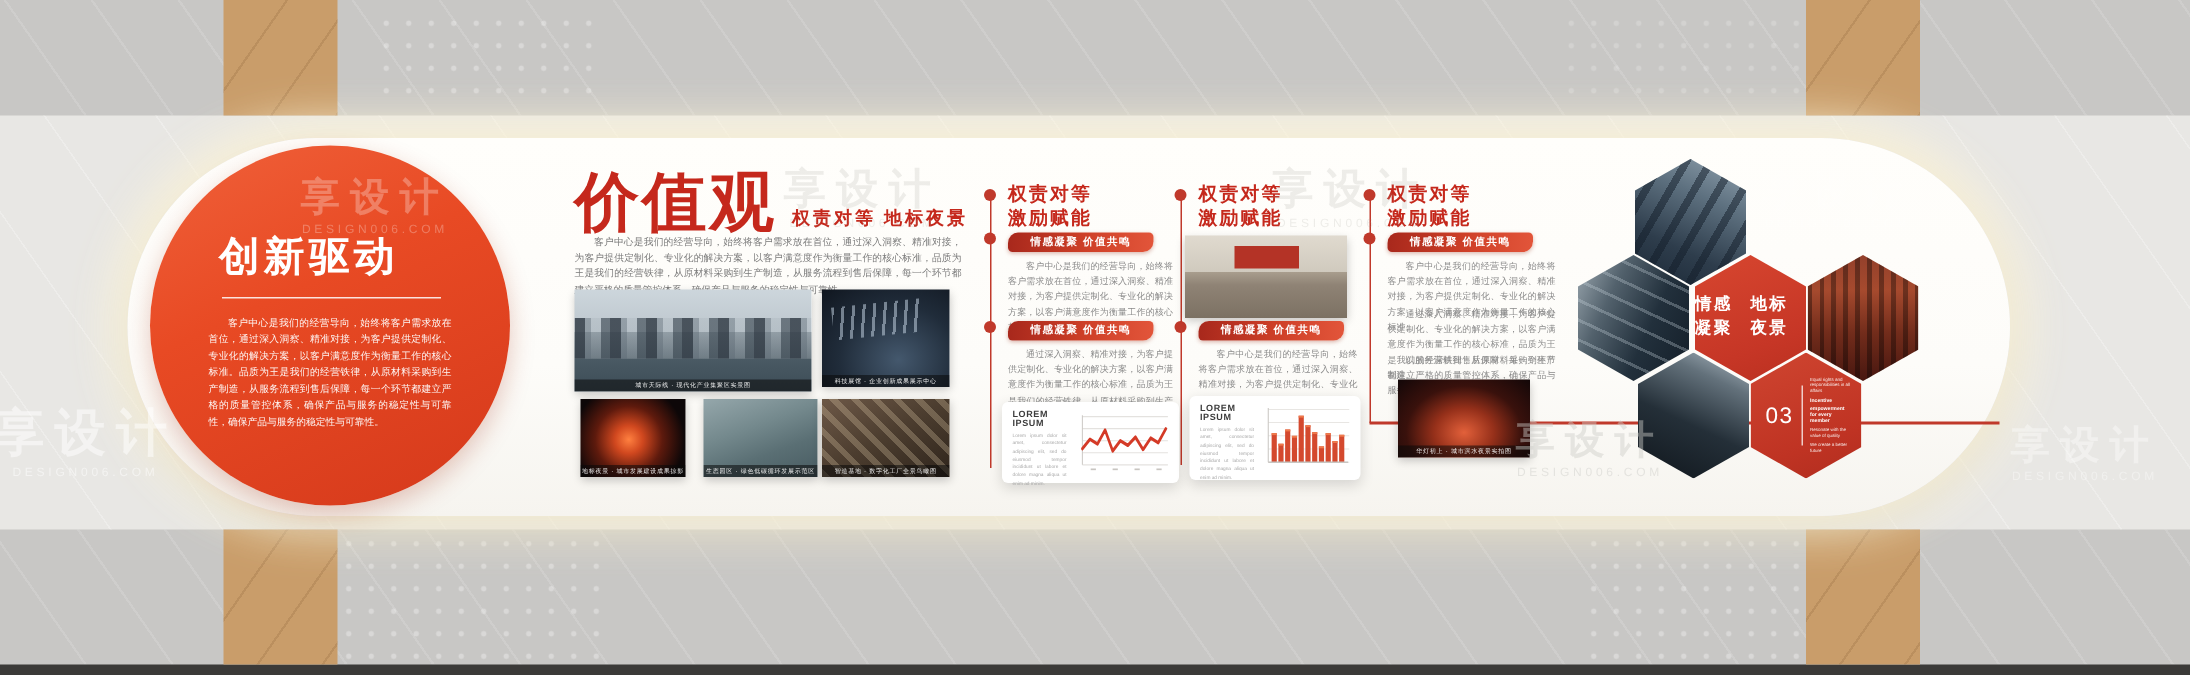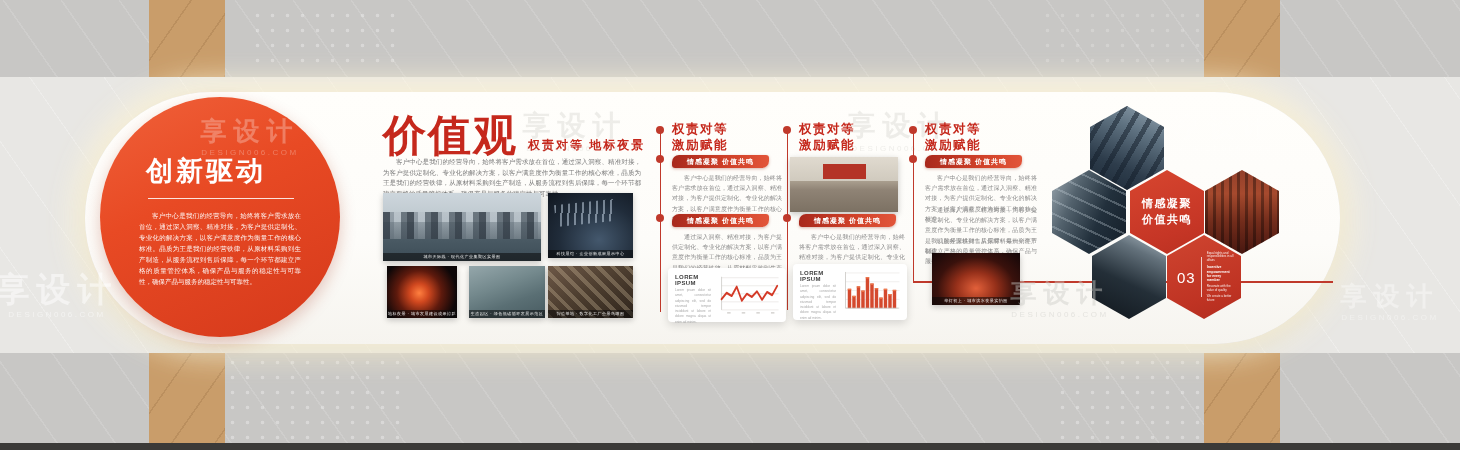--- a/index.html
+++ b/index.html
@@ -96,21 +96,21 @@
       radial-gradient(circle 6px at 66% 50%, #242120 98%, transparent 100%),
       radial-gradient(circle 5px at 84% 40%, #2c2824 98%, transparent 100%),
       radial-gradient(circle 7px at 92% 62%, #201d1b 98%, transparent 100%); }
   .ph-night { left:932px; top:253px; width:88px; height:52px;
     background:radial-gradient(ellipse at 50% 68%, #e2603a 0%, #96301a 32%, #39110c 62%, #120708 100%); }
 
   
   .hex { position:absolute; width:74px; height:84px; z-index:4;
     clip-path:polygon(50% 0,100% 25%,100% 75%,50% 100%,0 75%,0 25%); }
   .hex.red { background:linear-gradient(160deg,#cf4530 0%,#bf3323 70%,#b12d1f 100%); }
-  .hex-center-label { display:flex; flex-direction:column; justify-content:center; align-items:center;
+  .hex-center-label { display:flex; flex-direction:row; justify-content:center; align-items:center;
     height:100%; color:#fff; font-size:11px; font-weight:bold; letter-spacing:1.5px; line-height:1.45; }
   .hex-num-box { display:flex; align-items:center; height:100%; padding:0 7px 0 10px; gap:5px; color:#fff; }
   .hex-num { font-size:15px; font-weight:300; letter-spacing:1px; }
   .hex-vline { width:1px; height:40px; background:rgba(255,255,255,.75); flex:none; }
   .hex-lines { display:flex; flex-direction:column; gap:2.5px; }
   .hex-lines span { font-size:3px; line-height:1.25; color:rgba(255,255,255,.9); }
   .hex-lines span:nth-child(2) { font-weight:bold; font-size:3.4px; color:#fff; }
   .hx-bridge { background:linear-gradient(205deg,#93a4b1 0%,#5e7180 32%,#2e3d4c 68%,#1b2836 100%);
     background-image:repeating-linear-gradient(120deg, rgba(18,28,40,.5) 0 5px, transparent 5px 14px), linear-gradient(205deg,#93a4b1 0%,#5e7180 32%,#2e3d4c 68%,#1b2836 100%); }
   .hx-girder { background:linear-gradient(115deg,#9fabb3 0%,#53626d 30%,#22303c 62%,#141e28 100%);
@@ -281,21 +281,21 @@
   <p class="col-para" style="left:925px;top:236px;width:112px;">以服务深耕到售后保障，每一个环节都建立严格的质量管控体系，确保产品与服务的稳定性与可靠性。</p>
   <div class="photo ph-night">
     <div class="cap">华灯初上 · 城市滨水夜景实拍图</div>
   </div>
 
   <div class="hex hx-bridge" style="left:1090px;top:106px;"></div>
   <div class="hex hx-girder" style="left:1052px;top:170px;"></div>
   <div class="hex red" style="left:1130px;top:170px;background:linear-gradient(160deg,#d7462f 0%,#c63626 70%,#ba3020 100%);">
     <div class="hex-center-label">
       <span>情感凝聚</span>
-      <span>价值共鸣</span>
+      <span>地标夜景</span>
     </div>
   </div>
   <div class="hex hx-rust" style="left:1205px;top:170px;"></div>
   <div class="hex hx-ship" style="left:1092px;top:235px;"></div>
   <div class="hex red" style="left:1167px;top:235px;">
     <div class="hex-num-box">
       <div class="hex-num">03</div>
       <div class="hex-vline"></div>
       <div class="hex-lines">
         <span>Equal rights and responsibilities in all affairs</span>

